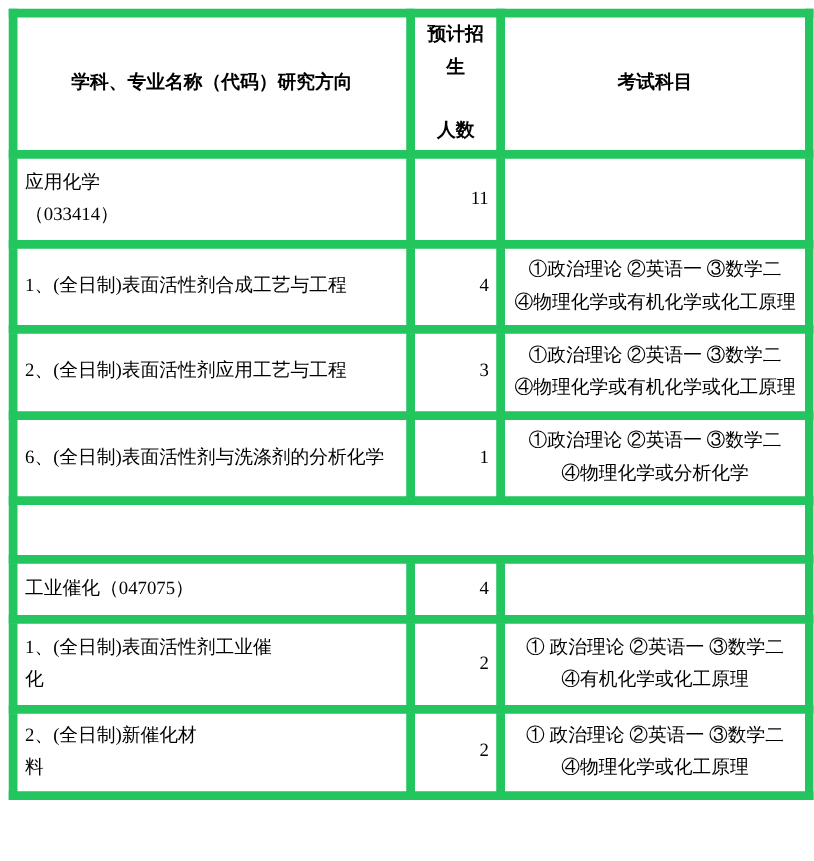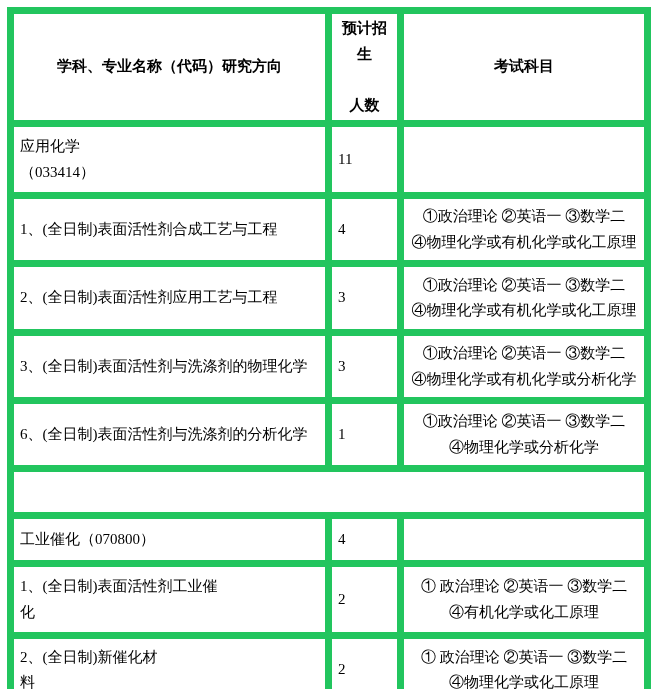--- a/index.html
+++ b/index.html
@@ -35,21 +35,21 @@
     font-size: 15px;
     line-height: 1.7;
     white-space: pre-line;
     overflow: hidden;
     word-break: break-all;
   }
   
   th.col-major, th.col-subjects { text-align: center; font-weight: bold; }
   th.col-count { text-align: center; font-weight: bold; line-height: 1.5; }
   td.col-major { text-align: left; padding-left: 5px; }
-  td.col-count { text-align: left; }
+  td.col-count { text-align: right; }
   td.col-subjects { text-align: center; padding-left: 8px; }
   
   tr.rh-header   { height: 96px; }
   tr.rh-r0 { height: 72px; }
   tr.rh-r1 { height: 68px; margin-left: 28px; }
   tr.rh-r2 { height: 69px; }
   tr.rh-r3 { height: 68px; }
   tr.rh-r4 { height: 68px; }
   tr.rh-spacer { height: 47px; }
   tr.rh-r6 { height: 48px; }
@@ -89,37 +89,31 @@
         <td class="col-count">4</td>
         <td class="col-subjects">①政治理论 ②英语一 ③数学二
 ④物理化学或有机化学或化工原理</td>
       </tr>
       <tr class="rh-r2">
         <td class="col-major">2、(全日制)表面活性剂应用工艺与工程</td>
         <td class="col-count">3</td>
         <td class="col-subjects">①政治理论 ②英语一 ③数学二
 ④物理化学或有机化学或化工原理</td>
       </tr>
-      <tr class="rh-r3">
-        <td class="col-major">3、(全日制)表面活性剂与洗涤剂的物理化学</td>
-        <td class="col-count">3</td>
-        <td class="col-subjects">①政治理论 ②英语一 ③数学二
-④物理化学或有机化学或分析化学</td>
-      </tr>
       <tr class="rh-r4">
         <td class="col-major">6、(全日制)表面活性剂与洗涤剂的分析化学</td>
         <td class="col-count">1</td>
         <td class="col-subjects">①政治理论 ②英语一 ③数学二
 ④物理化学或分析化学</td>
       </tr>
       <tr class="rh-spacer">
         <td class="spacer-cell" colspan="3"></td>
       </tr>
       <tr class="rh-r6">
-        <td class="col-major">工业催化（070800）</td>
+        <td class="col-major">工业催化（047075）</td>
         <td class="col-count">4</td>
         <td class="col-subjects"></td>
       </tr>
       <tr class="rh-r7">
         <td class="col-major">1、(全日制)表面活性剂工业催
 化</td>
         <td class="col-count">2</td>
         <td class="col-subjects">① 政治理论 ②英语一 ③数学二
 ④有机化学或化工原理</td>
       </tr>

